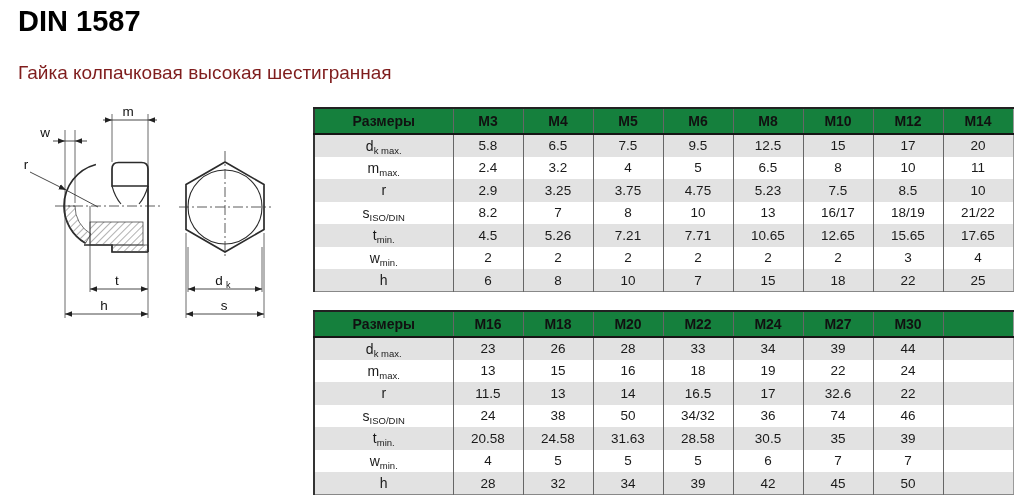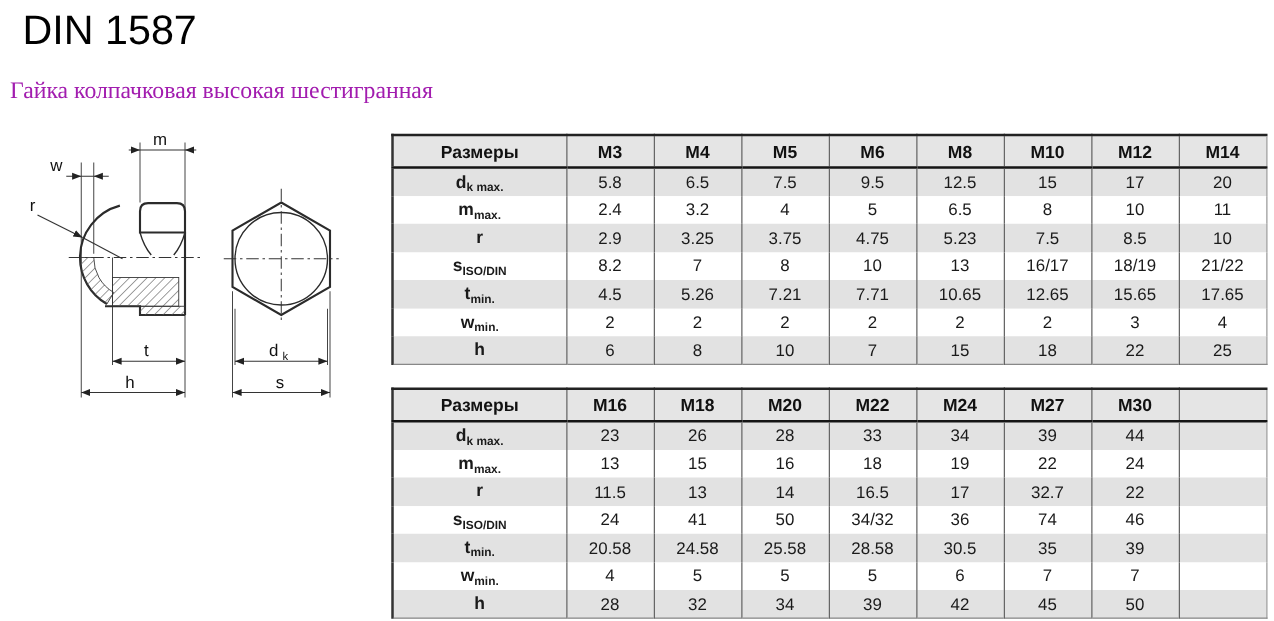--- a/index.html
+++ b/index.html
@@ -2,52 +2,52 @@
 <html><head>
 <meta charset="utf-8">
 <style>
   html,body{margin:0;padding:0;}
   body{
     width:1019px;height:497px;position:relative;background:#ffffff;
     font-family:"Liberation Sans",sans-serif;color:#111;overflow:hidden;
   }
   .title{
     position:absolute;left:18px;top:5px;
-    font-size:33px;font-weight:normal;color:#000;
+    font-size:29px;font-weight:bold;color:#000;
   }
   .subtitle{
-    position:absolute;left:8px;top:62px;
-    font-size:19px;color:#a21caf;font-family:Liberation Serif, serif;
+    position:absolute;left:18px;top:62px;
+    font-size:19px;color:#7f1d1d;
   }
   svg.drawing{position:absolute;left:0;top:100px;}
   svg .thick{stroke:#2b2b2b;stroke-width:1.7;fill:none;}
   svg .mid{stroke:#2b2b2b;stroke-width:1.1;fill:none;}
   svg .thin{stroke:#444;stroke-width:0.8;fill:none;}
   svg .cl{stroke:#333;stroke-width:0.8;fill:none;stroke-dasharray:10 3 2 3;}
   svg .dim{stroke:#333;stroke-width:0.9;fill:none;}
   svg .hatched{fill:url(#hatch);stroke:#333;stroke-width:0.7;}
   svg text{fill:#111;font-size:13.5px;font-family:"Liberation Sans",sans-serif;}
   svg text.sub{font-size:9px;}
 
   table.spec{
     position:absolute;width:699px;border-collapse:collapse;table-layout:fixed;
     border-top:2px solid #222;border-left:2px solid #333;
     border-bottom:1.5px solid #888;border-right:1px solid #9a9a9a;
   }
   #t0{left:313px;top:107px;}
   #t1{left:313px;top:310px;}
   table.spec thead th{
-    background:#e5e5e5;border-bottom:2.5px solid #151515;
+    background:#15803d;border-bottom:2.5px solid #151515;
     font-weight:bold;font-size:14px;height:24px;padding:0;color:#111;
   }
   table.spec th,table.spec td{
     text-align:center;vertical-align:middle;padding:0;
   }
   table.spec th+th,table.spec td{border-left:1.5px solid #666;}
-  table.spec tbody th{border-left:none;font-weight:bold;}
+  table.spec tbody th{border-left:none;font-weight:normal;}
   table.spec tbody tr{height:22.5px;}
   table.spec tbody tr:nth-child(odd){background:#e2e2e2;}
   table.spec tbody tr:nth-child(even){background:#ffffff;}
   table.spec tbody td{font-size:13.5px;color:#1a1a1a;}
   .rl-main{font-size:14px;color:#1a1a1a;}
   .rl-sub{font-size:9.5px;color:#1a1a1a;position:relative;top:3px;letter-spacing:0;}
 </style>
 </head>
 <body>
 
@@ -284,40 +284,40 @@
         <td>24</td>
         <td></td>
       </tr>
       <tr>
         <th><span class="rl-main">r</span></th>
         <td>11.5</td>
         <td>13</td>
         <td>14</td>
         <td>16.5</td>
         <td>17</td>
-        <td>32.7</td>
+        <td>32.6</td>
         <td>22</td>
         <td></td>
       </tr>
       <tr>
         <th><span class="rl-main">s</span><span class="rl-sub">ISO/DIN</span></th>
         <td>24</td>
-        <td>41</td>
+        <td>38</td>
         <td>50</td>
         <td>34/32</td>
         <td>36</td>
         <td>74</td>
         <td>46</td>
         <td></td>
       </tr>
       <tr>
         <th><span class="rl-main">t</span><span class="rl-sub">min.</span></th>
         <td>20.58</td>
         <td>24.58</td>
-        <td>25.58</td>
+        <td>31.63</td>
         <td>28.58</td>
         <td>30.5</td>
         <td>35</td>
         <td>39</td>
         <td></td>
       </tr>
       <tr>
         <th><span class="rl-main">w</span><span class="rl-sub">min.</span></th>
         <td>4</td>
         <td>5</td>

